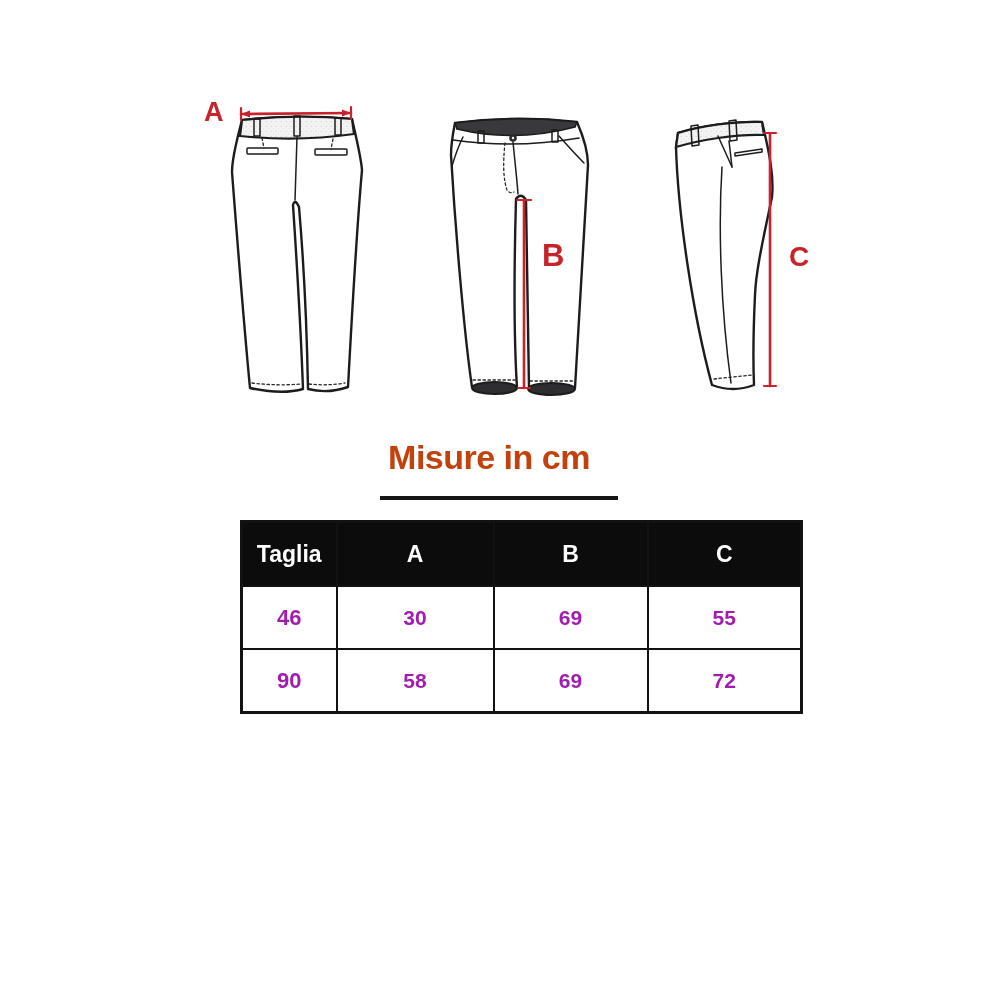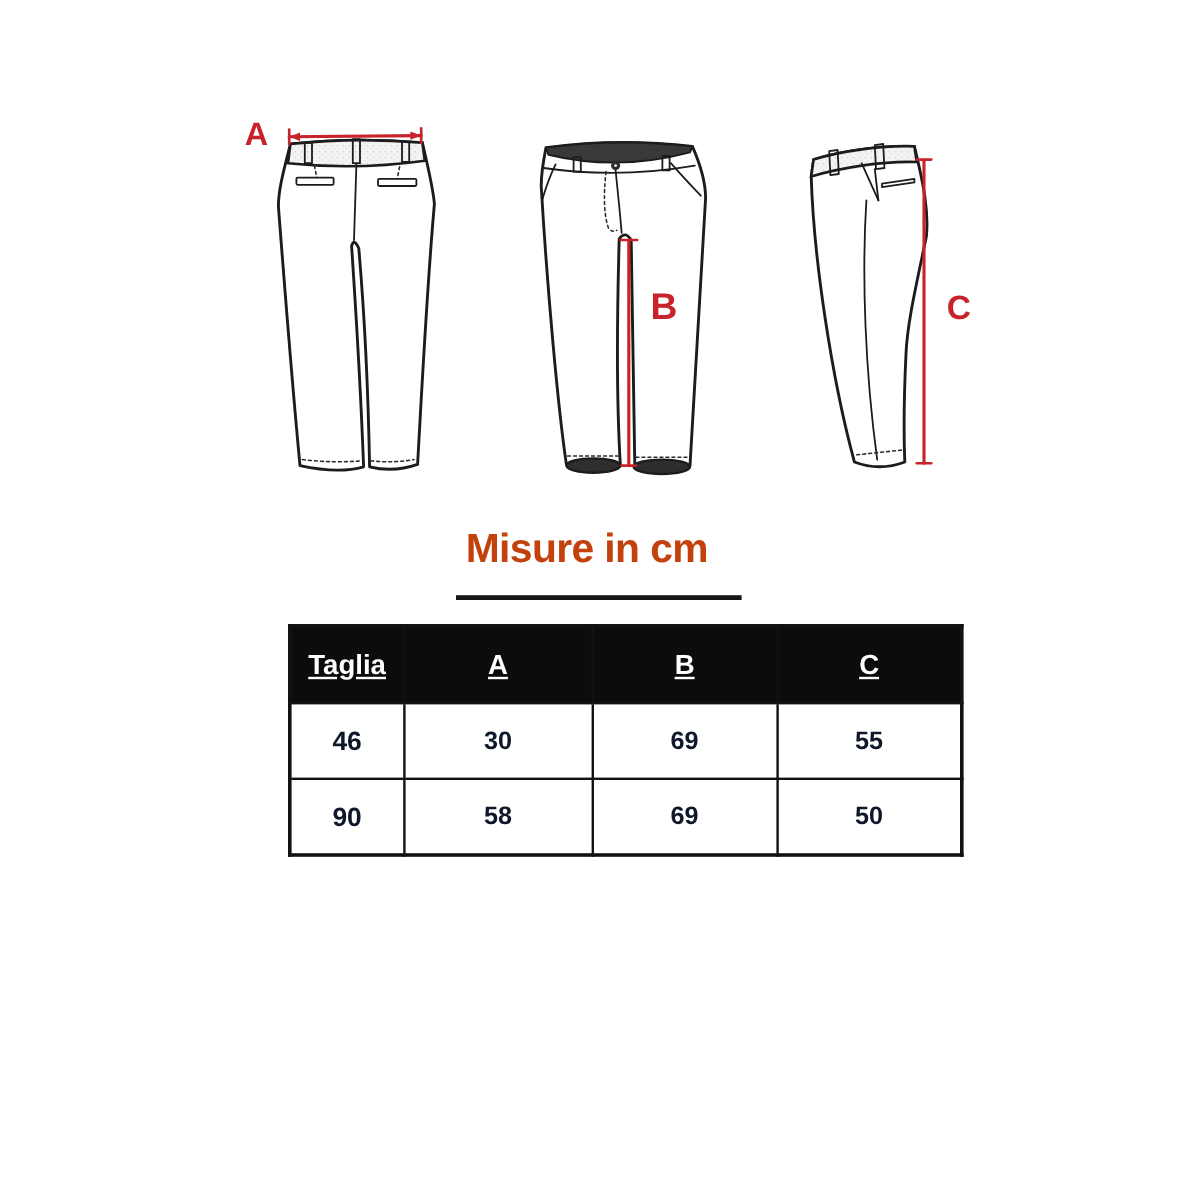--- a/index.html
+++ b/index.html
@@ -22,24 +22,24 @@
   .title-underline{
     position:absolute;left:380px;top:496px;width:238px;height:4px;background:#161616;
   }
   table.size{
     position:absolute;left:240px;top:520px;width:560px;
     border-collapse:collapse;table-layout:fixed;
     border:3px solid #121212;
   }
   table.size th{
     background:#0c0c0c;color:#ffffff;font-size:23px;font-weight:bold;
-    height:60px;text-align:center;vertical-align:middle;border:2.5px solid #121212;text-decoration:underline;
+    height:60px;text-align:center;vertical-align:middle;border:2.5px solid #121212;
   }
   table.size td{
-    background:#ffffff;color:#0f172a;font-size:21px;font-weight:bold;
+    background:#ffffff;color:#a21caf;font-size:21px;font-weight:bold;
     height:59px;text-align:center;vertical-align:middle;border:2.5px solid #121212;
   }
   table.size td.size-col{font-size:22px;}
   svg .ln{fill:none;stroke:#1c1c1c;stroke-width:2.4;stroke-linecap:round;stroke-linejoin:round;}
   svg .ln-thin{fill:none;stroke:#1c1c1c;stroke-width:1.5;stroke-linecap:round;stroke-linejoin:round;}
   svg .dots{fill:none;stroke:#2a2a2a;stroke-width:1.3;stroke-dasharray:2.4 2.6;stroke-linecap:round;}
   svg .red{fill:none;stroke:#c8232a;stroke-width:2.6;stroke-linecap:round;}
   svg .redthin{fill:none;stroke:#c8232a;stroke-width:2.2;stroke-linecap:round;}
 </style>
 </head>
@@ -196,18 +196,18 @@
       <tr>
         <td class="size-col">46</td>
         <td>30</td>
         <td>69</td>
         <td>55</td>
       </tr>
       <tr>
         <td class="size-col">90</td>
         <td>58</td>
         <td>69</td>
-        <td>50</td>
+        <td>72</td>
       </tr>
     </tbody>
   </table>
 
 </div>
 
 </body></html>

